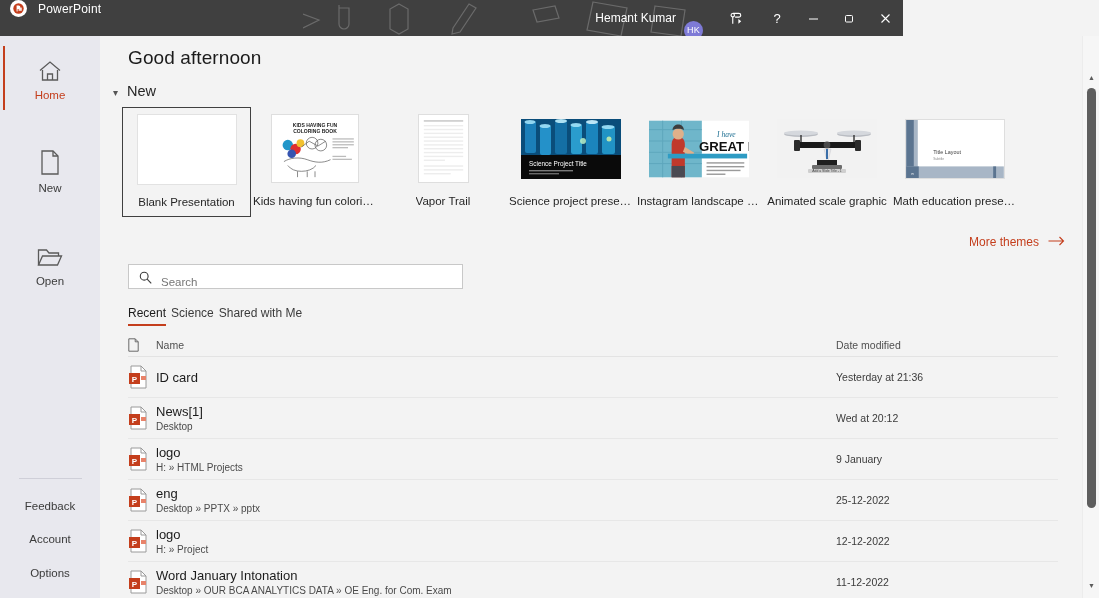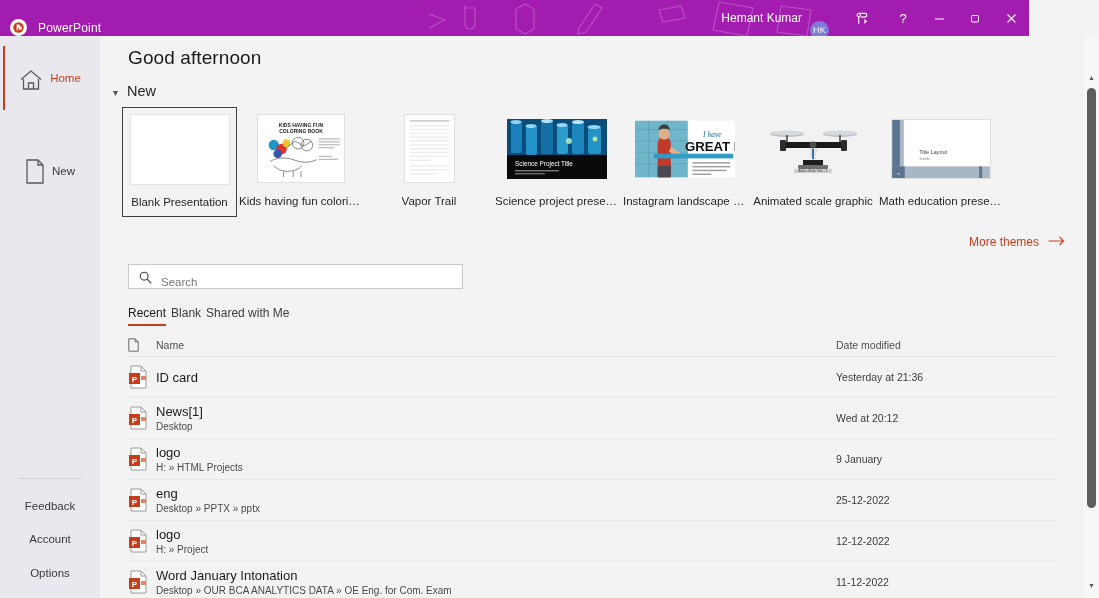--- a/index.html
+++ b/index.html
@@ -6,22 +6,22 @@
   html, body {
     width: 1099px; height: 598px;
     overflow: hidden;
     font-family: "Liberation Sans", sans-serif;
     background: #f3f3f3;
   }
   .app { position: relative; width: 1099px; height: 598px; background: #f3f3f3; }
 
   
   .titlebar {
-    position: absolute; top: 0; left: 0; width: 1029px; height: 36px;
-    background: #a21caf; display: flex; align-items: flex-end; overflow: hidden;
+    position: absolute; top: 0; left: 0; width: 903px; height: 36px;
+    background: #404040; display: flex; align-items: flex-start; overflow: hidden;
   }
   .tb-pattern {
     position: absolute; top: 0; right: 180px; width: 420px; height: 36px;
     opacity: .22; pointer-events: none;
   }
   .tb-left { display: flex; align-items: center; gap: 11px; padding-left: 10px; z-index: 2; }
   .pp-logo { width: 17px; height: 17px; border-radius: 50%; background: #fff;
     display: flex; align-items: center; justify-content: center; }
   .pp-logo svg { display: block; }
   .tb-title { color: #fff; font-size: 12px; letter-spacing: .2px; }
@@ -37,21 +37,21 @@
     color: #fff; font-size: 13px;
   }
   .tb-btn.wide { width: 46px; }
 
   
   .sidebar {
     position: absolute; left: 0; top: 36px; width: 100px; height: 562px;
     background: #e8e8ee; display: flex; flex-direction: column;
   }
   .nav-item {
-    position: relative; height: 72px; display: flex; flex-direction: row;
+    position: relative; height: 72px; display: flex; flex-direction: column;
     align-items: center; justify-content: center; gap: 7px; color: #3b3b3b; font-size: 11.5px;
   }
   .nav-item:first-child { margin-top: 6px; }
   .nav-item + .nav-item { margin-top: 21px; }
   .nav-item.active { color: #c43e1c; }
   .nav-item.active::before {
     content: ""; position: absolute; left: 3px; top: 4px; bottom: 4px; width: 2px; background: #c43e1c;
   }
   .nav-item .ic { height: 26px; display: flex; align-items: flex-end; }
   .sb-bottom { margin-top: auto; padding-bottom: 11px; }
@@ -70,21 +70,21 @@
   .greeting { font-size: 19px; color: #1b1b1b; padding: 11px 0 0 28px; letter-spacing: .1px; }
 
   .section-head {
     display: flex; align-items: center; gap: 9px; padding: 14px 0 0 13px; color: #333;
   }
   .chev { font-size: 10px; color: #555; transform: translateY(1px); }
   .section-title { font-size: 14.5px; color: #262626; }
 
   .templates { display: flex; padding: 8px 0 0 22px; gap: 0; }
   .tpl { width: 128px; display: flex; flex-direction: column; align-items: center; padding: 6px 0 8px 0; }
-  .tpl.selected { border: 1.6px solid #404040; width: 115px; }
+  .tpl.selected { border: 1.6px solid #404040; width: 129px; }
   .tpl-thumb {
     width: 100px; height: 71px; display: flex; align-items: center; justify-content: center;
     margin-bottom: 11px;
   }
   .tpl-label {
     font-size: 11.5px; color: #262626; text-align: center; white-space: nowrap;
     overflow: hidden; text-overflow: ellipsis; max-width: 124px;
   }
 
   
@@ -224,20 +224,29 @@
     <div class="nav-item">
       <span class="ic">
         <svg width="20" height="25" viewBox="0 0 20 25" fill="none" stroke="#5a5a5a" stroke-width="1.3">
           <path d="M2 1h11l5 5v18H2z"></path>
           <path d="M13 1v5h5"></path>
         </svg>
       </span>
       <span>New</span>
     </div>
 
+    <div class="nav-item">
+      <span class="ic">
+        <svg width="26" height="21" viewBox="0 0 26 21" fill="none" stroke="#5a5a5a" stroke-width="1.3">
+          <path d="M1.5 18V3h8l2.5 3h9.5v3"></path>
+          <path d="M1.5 18l4-9h19l-4 9z"></path>
+        </svg>
+      </span>
+      <span>Open</span>
+    </div>
 
     <div class="sb-bottom">
       <div class="sb-divider"></div>
       <span class="sb-link">Feedback</span>
       <span class="sb-link">Account</span>
       <span class="sb-link">Options</span>
     </div>
   </div>
 
   <div class="main">
@@ -435,21 +444,21 @@
             <circle cx="5.2" cy="5.2" r="3.9"></circle>
             <path d="M8.2 8.2l4 4.2"></path>
           </svg>
         </span>
         <input class="search-input" type="text" placeholder="Search" style="">
       </div>
     </div>
 
     <div class="tabs">
       <span class="tab active">Recent</span>
-      <span class="tab">Blank</span>
+      <span class="tab">Science</span>
       <span class="tab">Shared with Me</span>
     </div>
 
     <div class="list">
       <div class="list-head">
         <span class="lh-icon">
           <svg width="11" height="14" viewBox="0 0 11 14" fill="none" stroke="#6a6a6a" stroke-width="1">
             <path d="M.8.8h6.4l3 3v9.4H.8z"></path>
               <path d="M7.2.8v3h3"></path>
           </svg>

